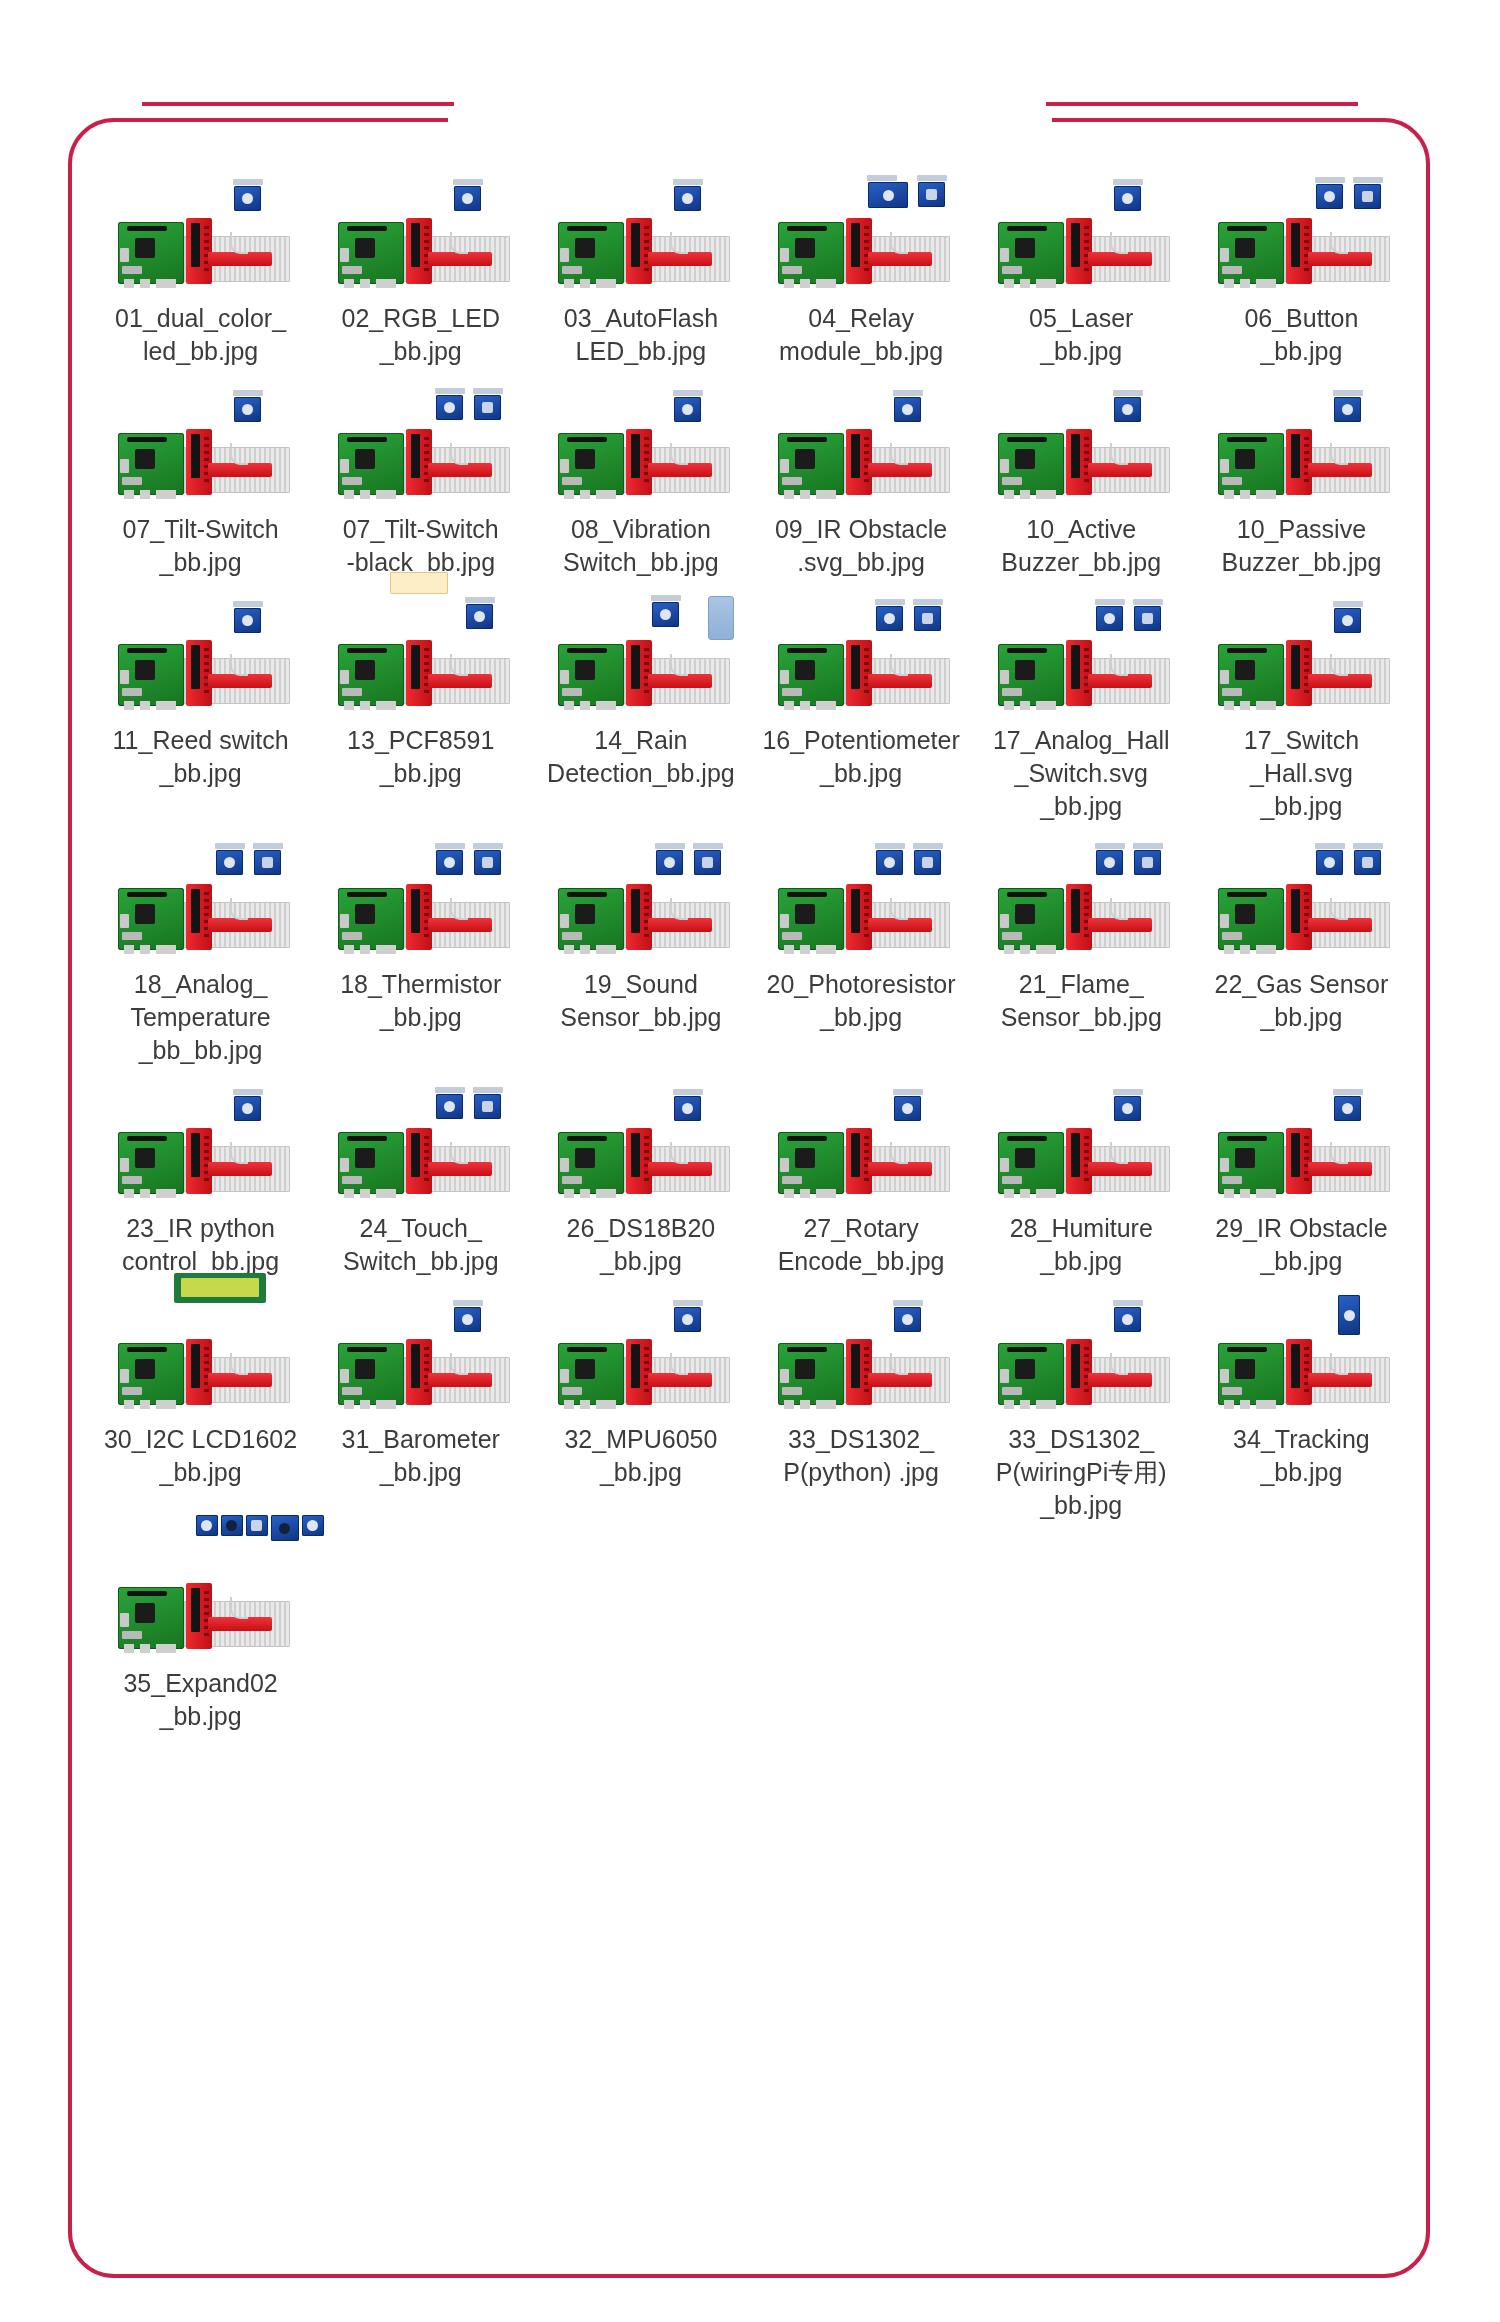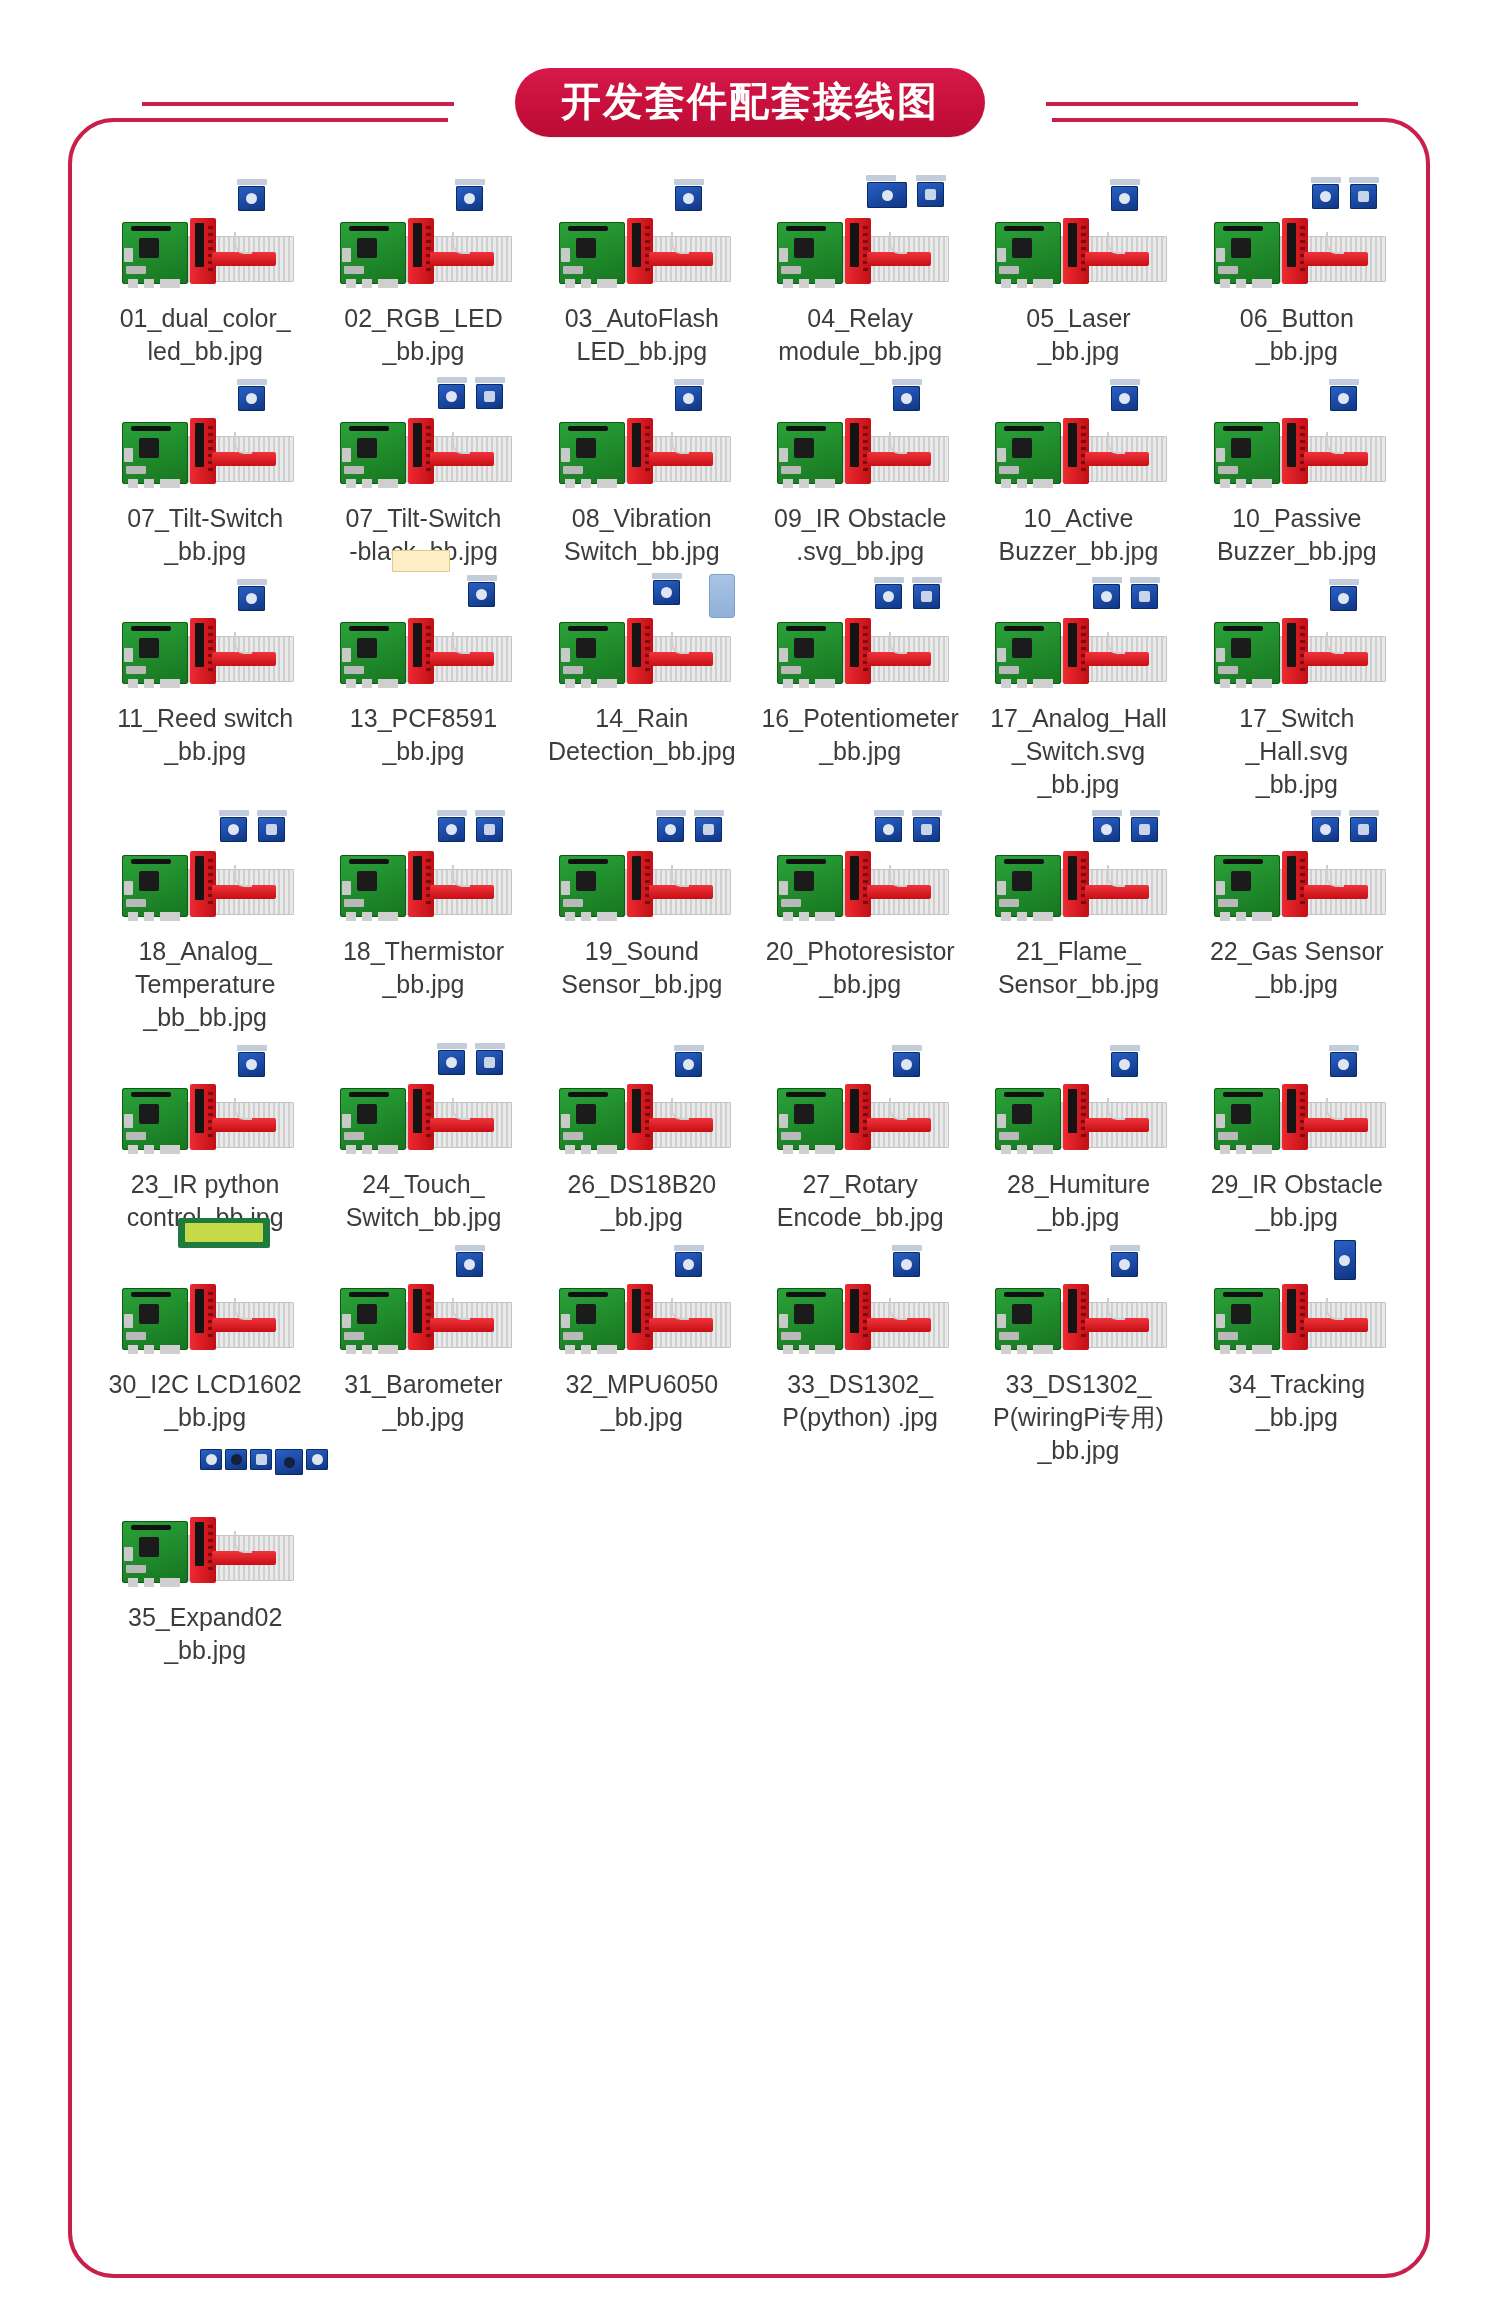--- a/index.html
+++ b/index.html
@@ -63,20 +63,21 @@
 
   
   .grid{
     position:absolute;
     left:96px;top:168px;
     width:1310px;
     display:grid;
     grid-template-columns:repeat(6,1fr);
     row-gap:0;
     column-gap:0;
+    gap:11px;
   }
   .cell{
     position:relative;
     display:flex;
     flex-direction:column;
     align-items:center;
     justify-content:flex-start;
     padding:0 4px;
     box-sizing:border-box;
   }
@@ -236,23 +237,20 @@
 </head>
 <body>
 
 <div class="page">
 
   <div class="frame"></div>
   <div class="frame-gap"></div>
 
   <div class="rule left"></div>
   <div class="rule right"></div>
-  <div class="title-wrap">
-    <div class="title-pill">开发套件配套接线图</div>
-  </div>
 
   <div class="grid" id="grid">
       <div class="cell">
         <div class="thumb-slot">
        <div class="thumb">
     <div class="bb"></div>
     <div class="pi">
       <div class="hdr"></div>
       <div class="chip"></div>
       <div class="usb"></div>

